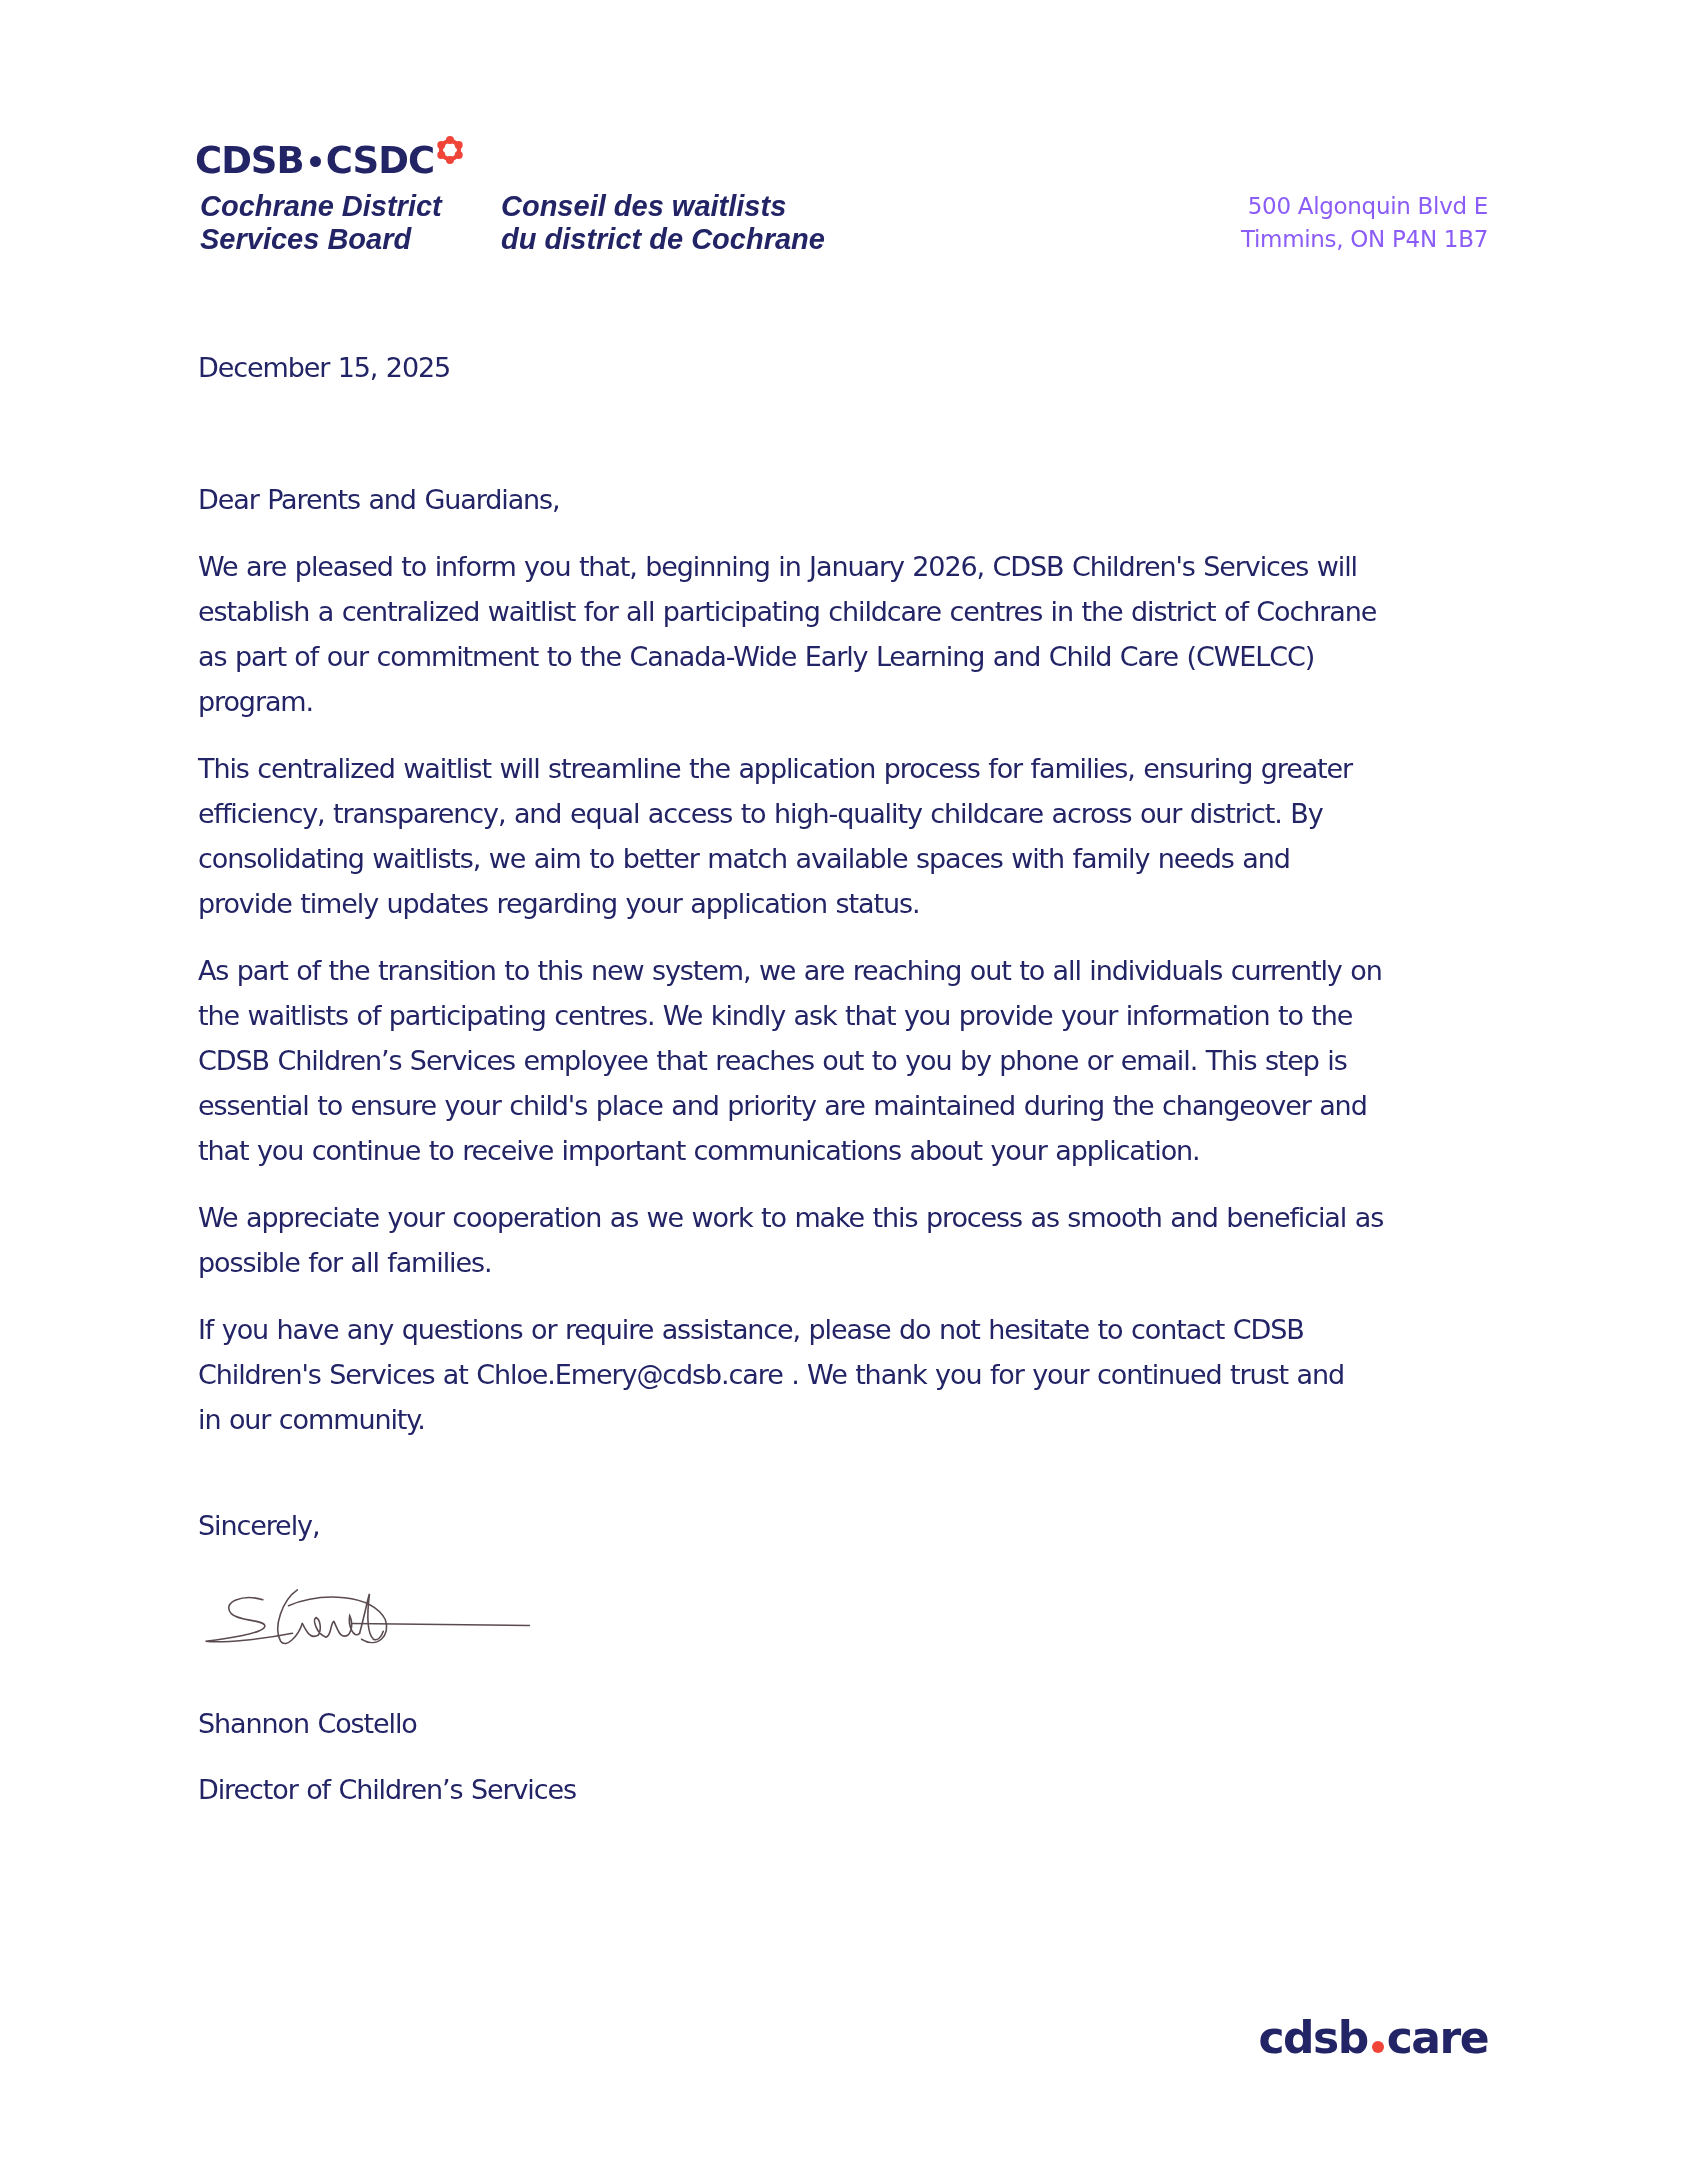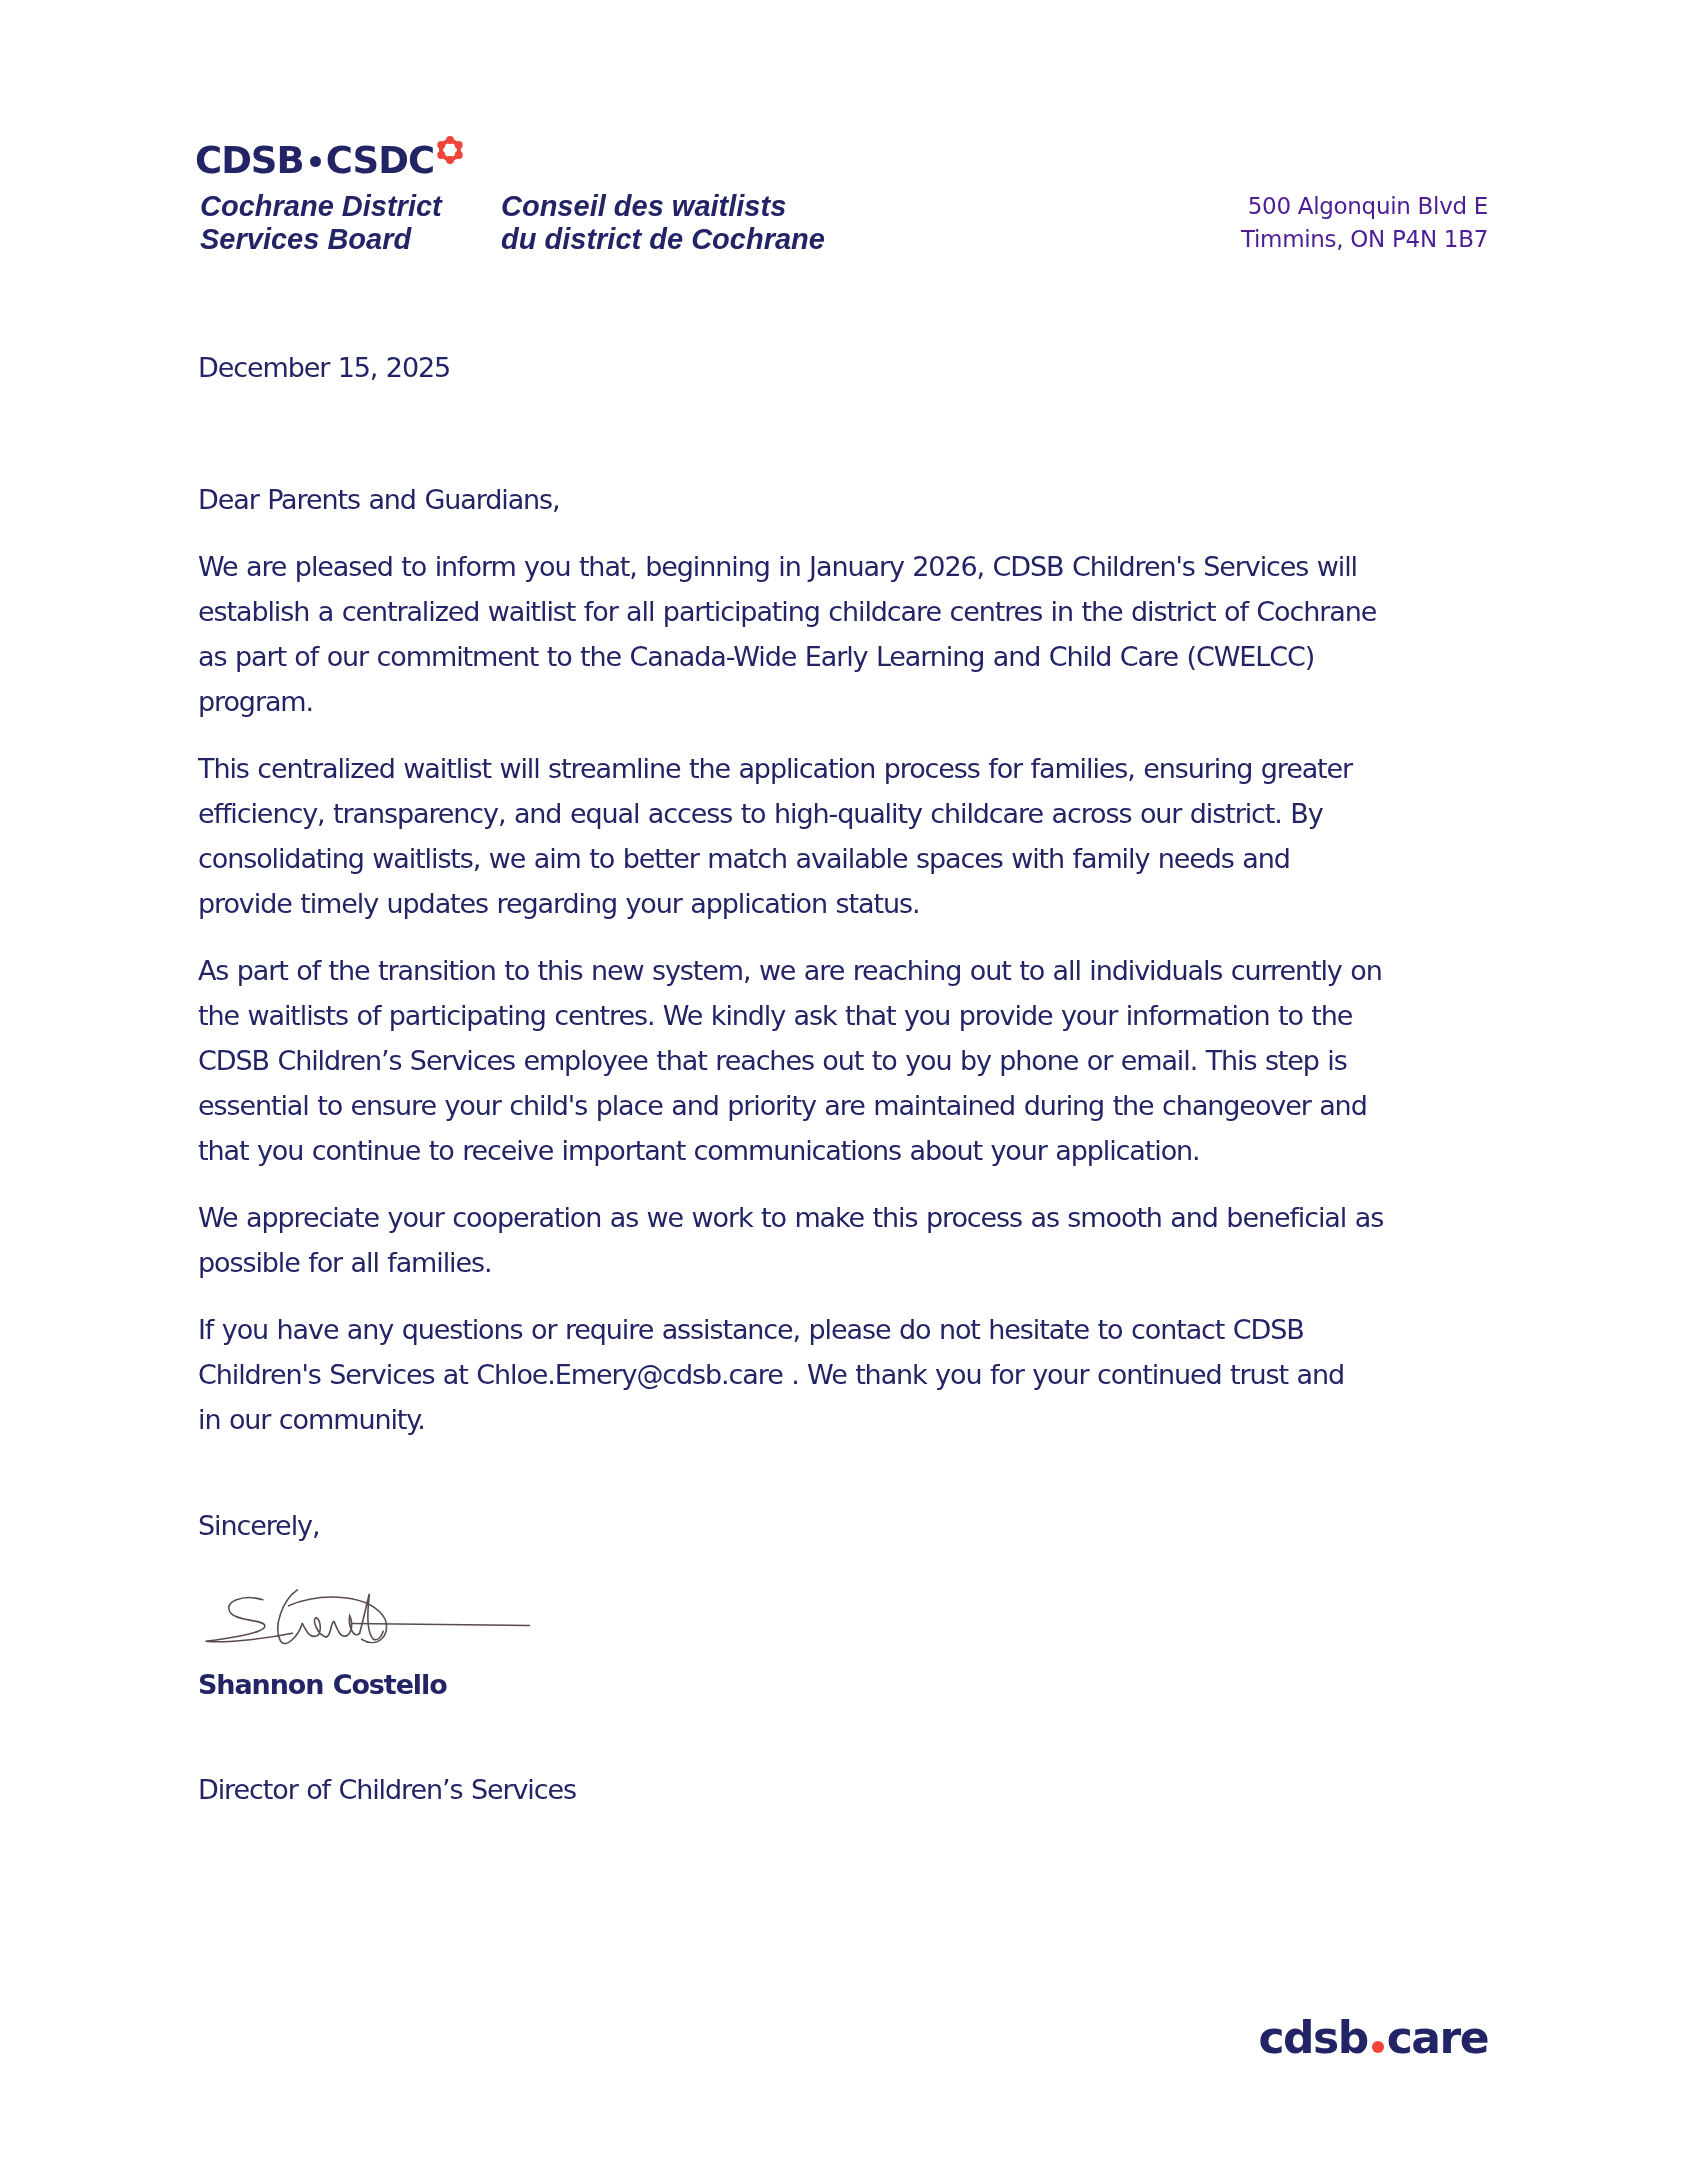--- a/index.html
+++ b/index.html
@@ -69,21 +69,21 @@
     .org-name div { white-space: nowrap; font-style: italic; }
 
     .address {
       position: absolute;
       right: 195px;
       top: 190px;
       text-align: right;
       font-family: "DejaVu Sans", sans-serif;
       font-size: 23px;
       line-height: 33px;
-      color: #4c1d95;
+      color: #8b5cf6;
       letter-spacing: -0.3px;
     }
 
     
     .letter {
       position: absolute;
       left: 198px;
       width: 1297px;
       font-family: "DejaVu Sans", sans-serif;
       font-size: 27px;
@@ -102,21 +102,21 @@
     .paras { top: 544px; }
 
     .closing { top: 1503px; }
     .signature {
       position: absolute;
       left: 203px;
       top: 1580px;
       width: 327px;
       height: 79px;
     }
-    .signer-name { top: 1662px; font-weight: bold; }
+    .signer-name { top: 1701px; }
     .signer-title { top: 1767px; }
 
     
     .footer-brand {
       position: absolute;
       right: 195px;
       top: 2016px;
       font-family: "DejaVu Sans", sans-serif;
       font-weight: bold;
       font-size: 44px;

